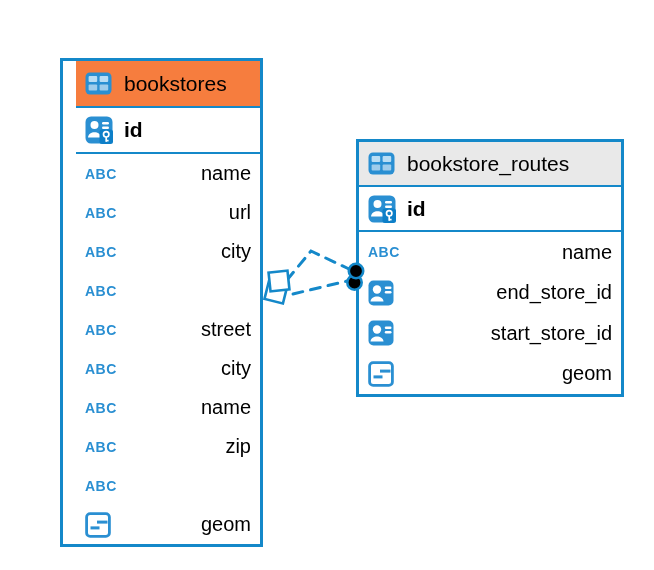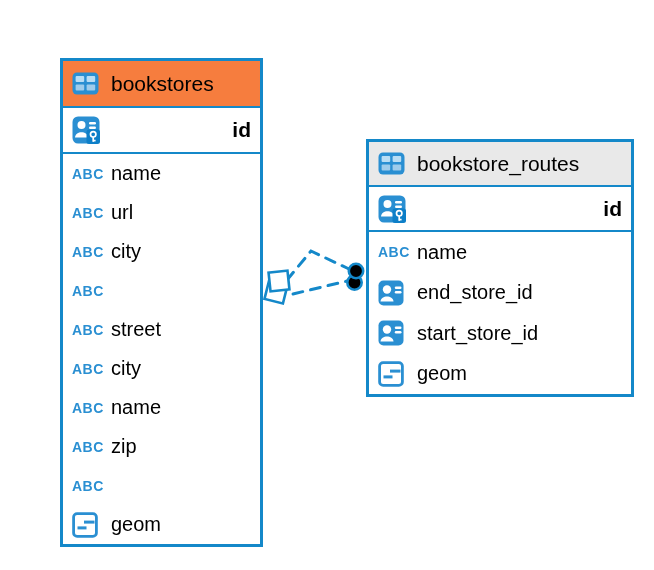--- a/index.html
+++ b/index.html
@@ -14,22 +14,22 @@
     position: relative;
     width: 654px; height: 570px;
     background: #ffffff;
   }
   .entity-table {
     position: absolute;
     background: #ffffff;
     border: 3px solid #1488c9;
     box-sizing: border-box;
   }
-  #table-bookstores { left: 60px; top: 58px; width: 203px; height: 489px; }
-  #table-routes     { left: 366px; top: 139px; width: 268px; height: 258px; }
+  #table-bookstores { left: 60px; top: 58px; width: 203px; height: 489px; padding-left: 13px; }
+  #table-routes     { left: 356px; top: 139px; width: 268px; height: 258px; }
 
   .table-header {
     display: flex; align-items: center;
     gap: 9px; padding: 0 9px;
     height: 47px;
     border-bottom: 2px solid #1488c9;
     box-sizing: border-box;
     font-size: 21px;
     font-weight: 400;
   }
@@ -37,31 +37,31 @@
   #table-routes .table-header     { background: #e9e9e9; height: 45px; }
 
   .pk-row {
     display: flex; align-items: center;
     gap: 9px; padding: 0 9px;
     height: 46px;
     border-bottom: 2px solid #1488c9;
     box-sizing: border-box;
     font-size: 21px;
     font-weight: 700;
-    justify-content: space-between;
   }
   #table-routes .pk-row { height: 45px; }
 
   .col-row {
     display: flex; align-items: center;
     gap: 9px; padding: 0 9px;
     height: 39px;
     box-sizing: border-box;
     font-size: 20px;
     font-weight: 400;
+    justify-content: space-between;
   }
   #table-routes .col-row { height: 40.5px; }
 
   .icon-box {
     width: 30px; min-width: 30px;
     display: flex; align-items: center; justify-content: flex-start;
   }
   .abc-glyph {
     font-size: 14px;
     font-weight: 700;

